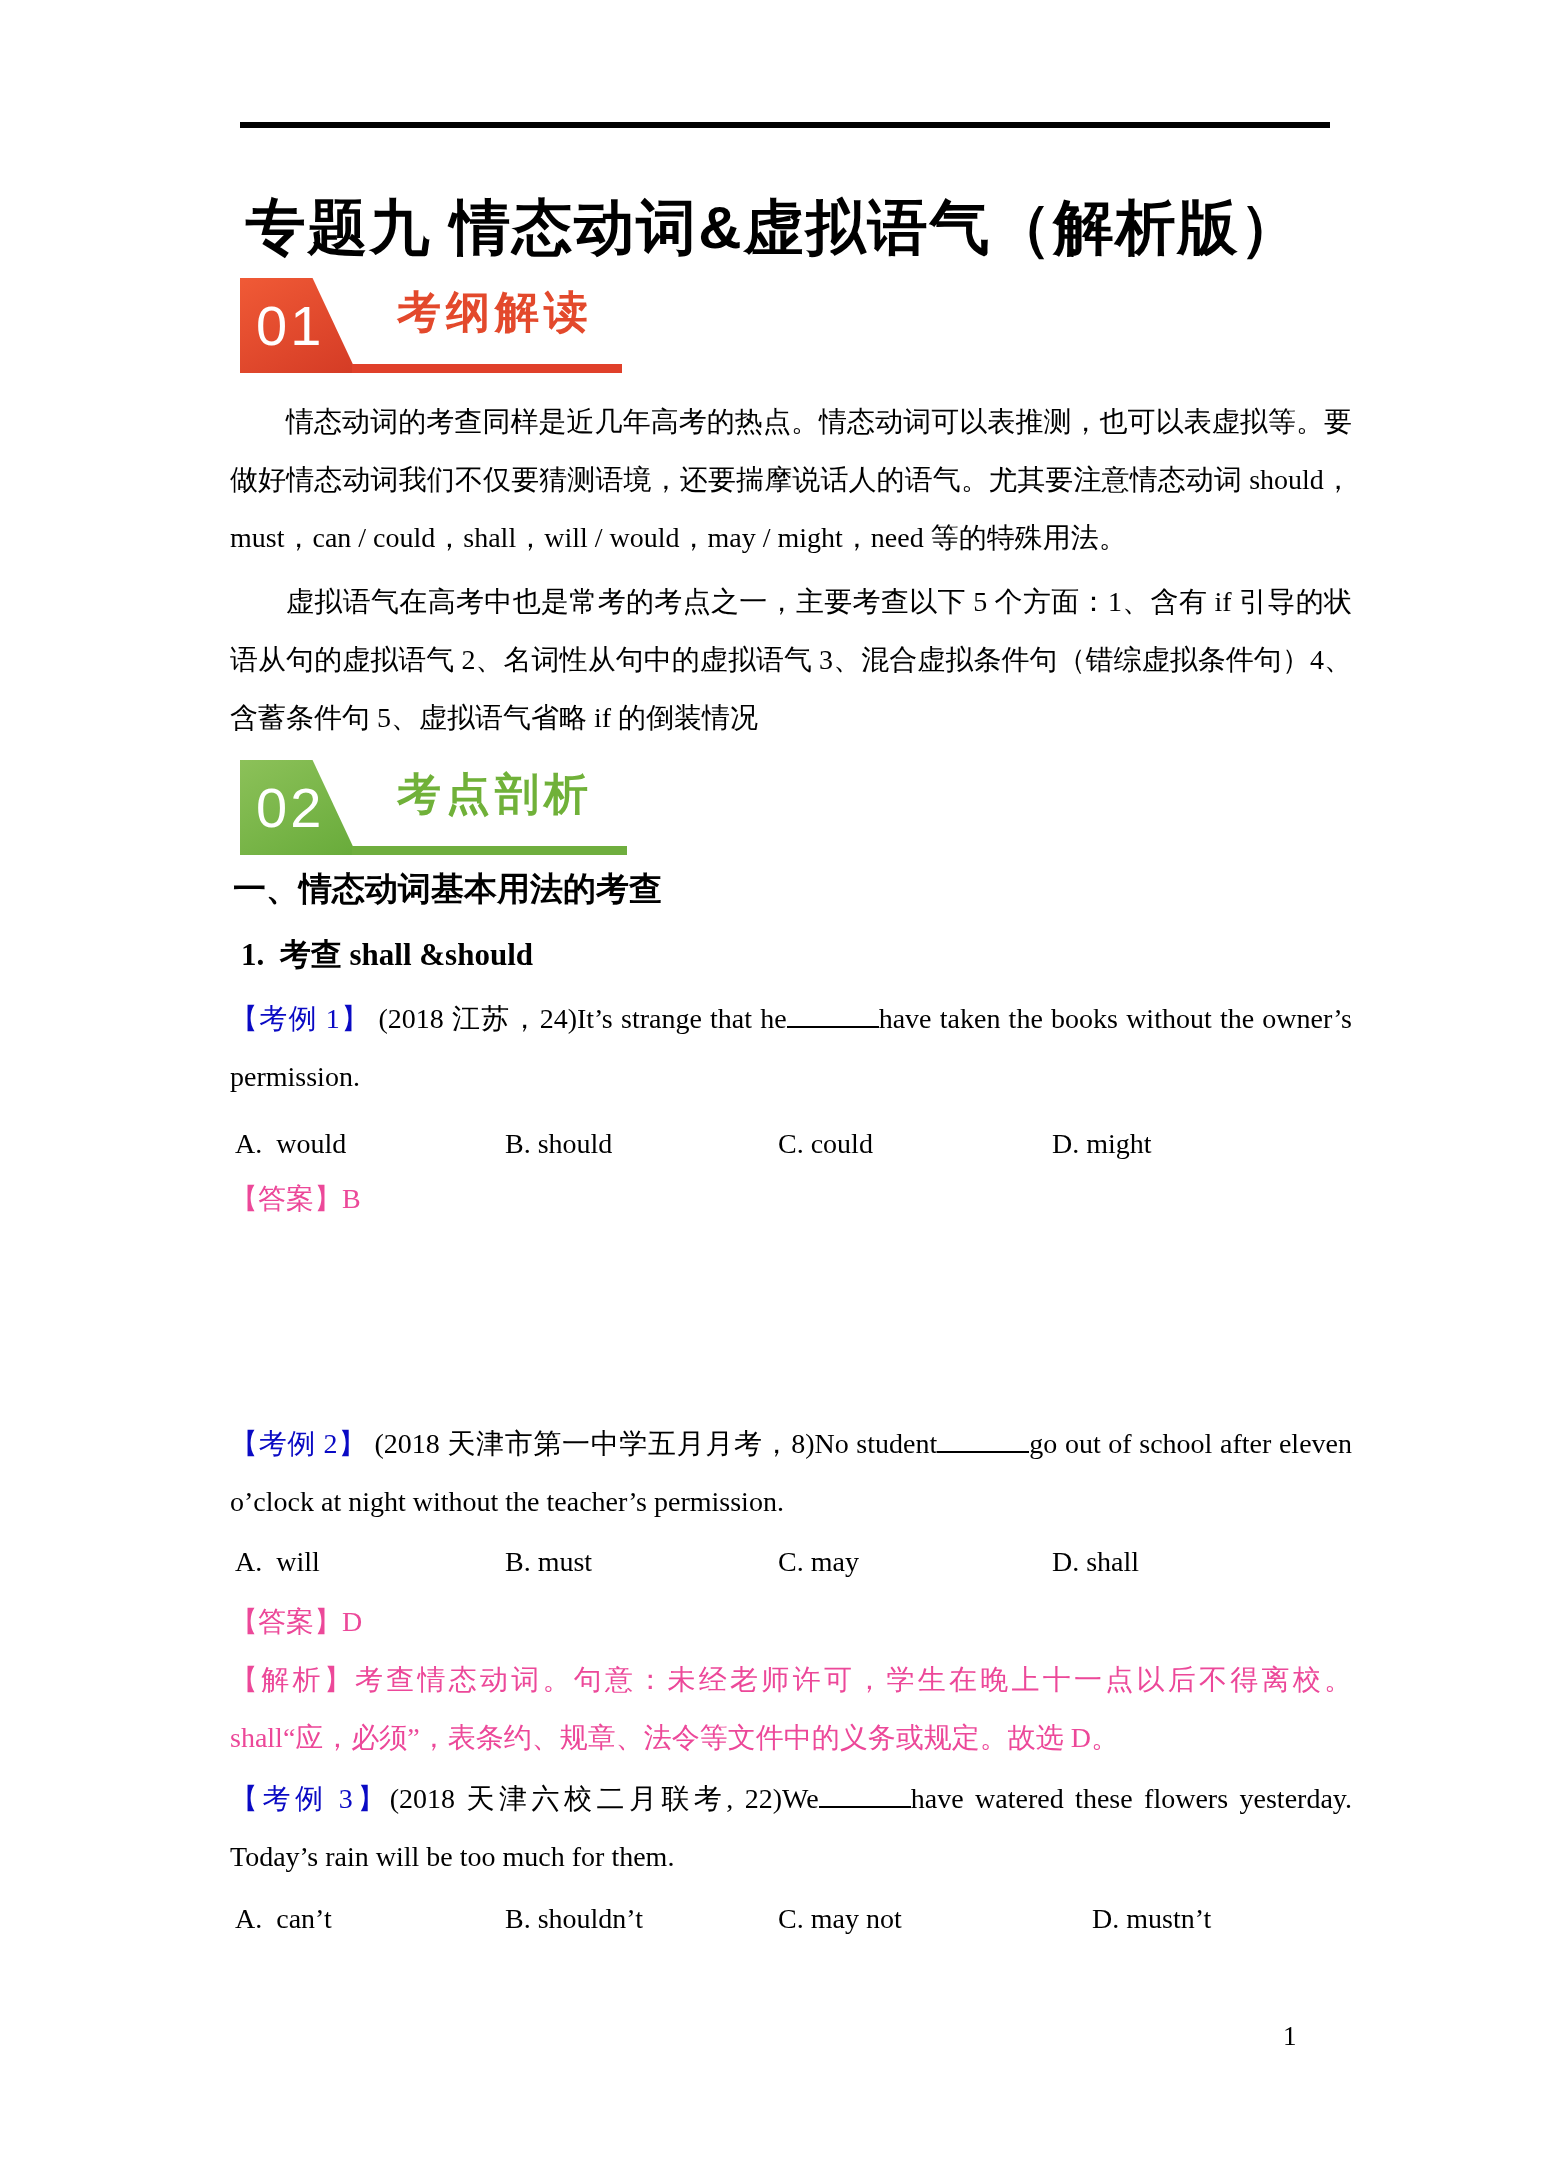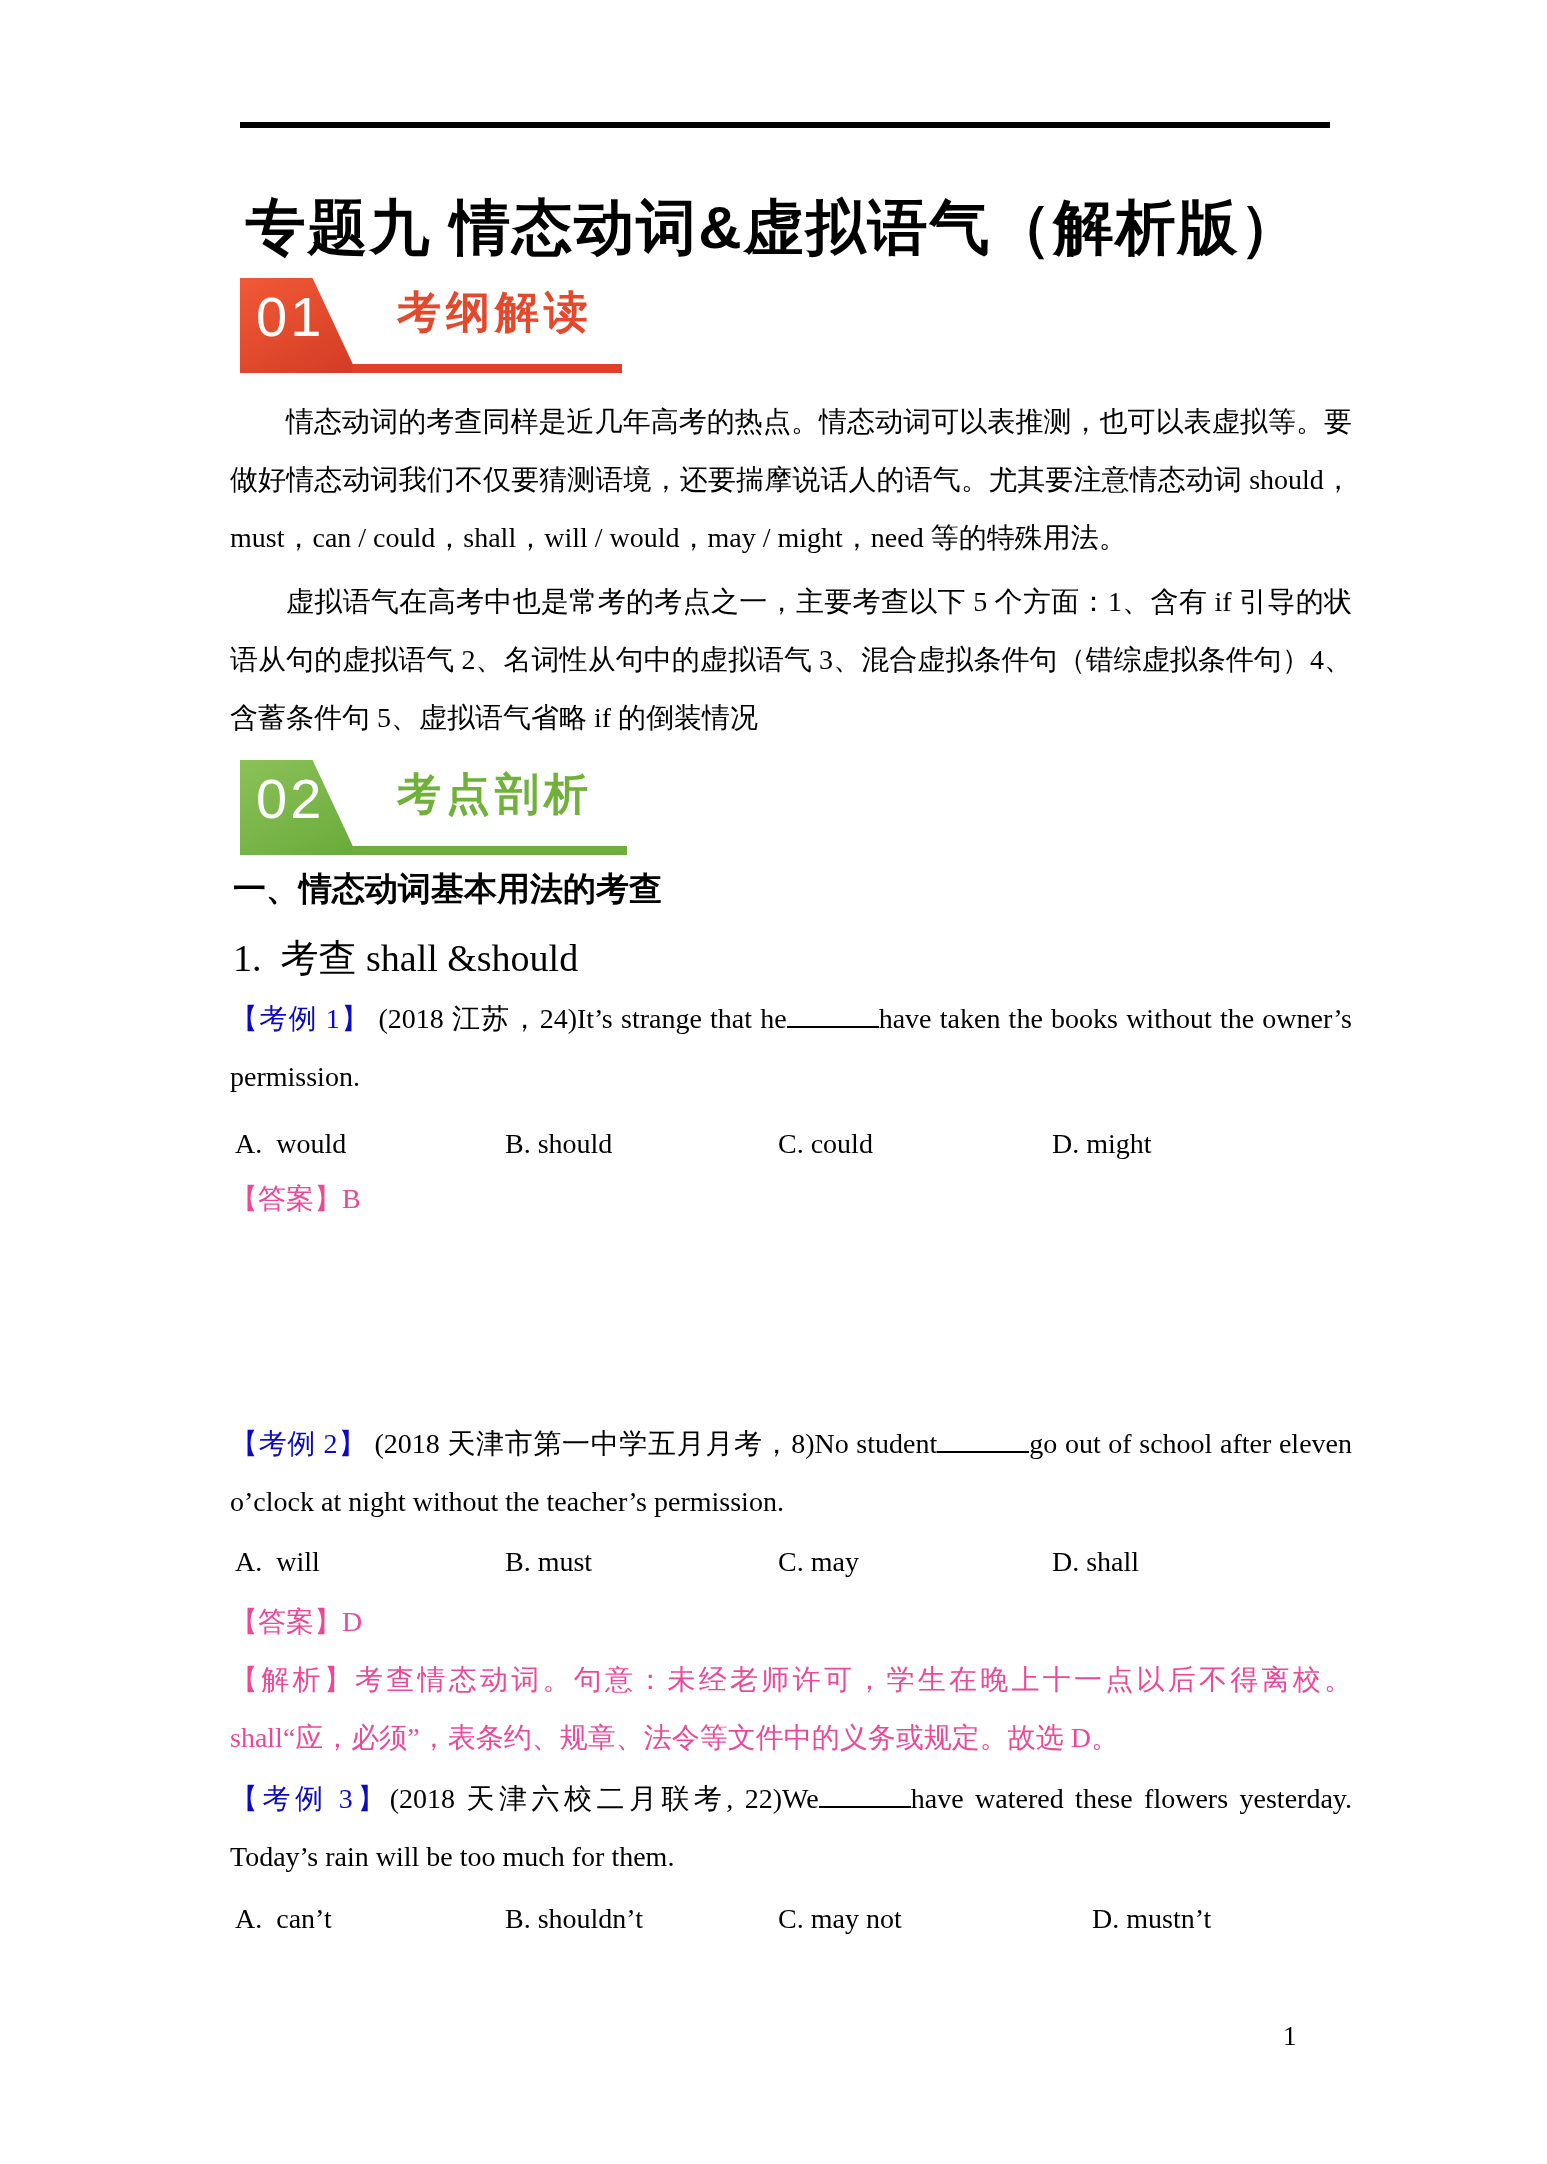--- a/index.html
+++ b/index.html
@@ -10,41 +10,41 @@
   .top-rule{left:240px;top:122px;width:1090px;height:6px;background:#000;}
 
   .title{left:0;top:192px;width:100%;text-align:center;
          font-family:"Liberation Sans","DejaVu Sans",sans-serif;
          font-weight:700;font-size:60px;line-height:1.2;letter-spacing:2px;}
 
   
   .badge{left:240px;width:700px;height:95px;}
   .badge .num-box{position:absolute;left:0;top:0;width:117px;height:95px;
                   clip-path:polygon(0 0,62% 0,100% 100%,0 100%);}
-  .badge .num{position:absolute;left:16px;top:3px;color:#fff;
+  .badge .num{position:absolute;left:16px;top:12px;color:#fff;
               font-family:"Liberation Sans","DejaVu Sans",sans-serif;
               font-size:56px;line-height:1.3;letter-spacing:3px;font-weight:400;}
   .badge .lbl{position:absolute;left:157px;top:8px;
               font-family:"Liberation Sans","DejaVu Sans",sans-serif;
               font-weight:700;font-size:44px;line-height:1.2;letter-spacing:5px;}
   .badge .bar{position:absolute;left:112px;bottom:0;height:9px;}
   .b1 .num-box{background:linear-gradient(150deg,#f05a36,#d43b25);}
   .b1 .lbl{color:#e3492c;}
   .b1 .bar{width:270px;background:#e0402a;}
   .b2 .num-box{background:linear-gradient(150deg,#8cc159,#68ab3a);}
   .b2 .lbl{color:#70b139;}
   .b2 .bar{width:275px;background:#6fae3e;}
 
   .body{width:1122px;left:230px;font-size:28px;line-height:58px;text-align:justify;}
   .indent{text-indent:56px;}
   .red{color:#ec4899;}
   .tag-blue{color:#0a0ac4;}
 
   .heading1{left:233px;font-weight:700;font-size:33px;line-height:1.2;}
-  .subhead{left:233px;font-weight:400;font-size:38px;line-height:1.2;white-space:pre-wrap;}
+  .subhead{left:241px;font-weight:700;font-size:31px;line-height:1.2;white-space:pre-wrap;}
 
   .opts{left:230px;width:1250px;height:58px;font-size:28px;line-height:58px;text-align:center;}
   .opt{position:absolute;top:0;white-space:pre-wrap;}
 
   .blank{display:inline-block;width:92px;height:1em;border-bottom:2px solid #000;
          vertical-align:baseline;}
 
   .pagenum{left:1283px;top:2020px;font-size:27px;line-height:1.2;}
 </style>
 </head>

